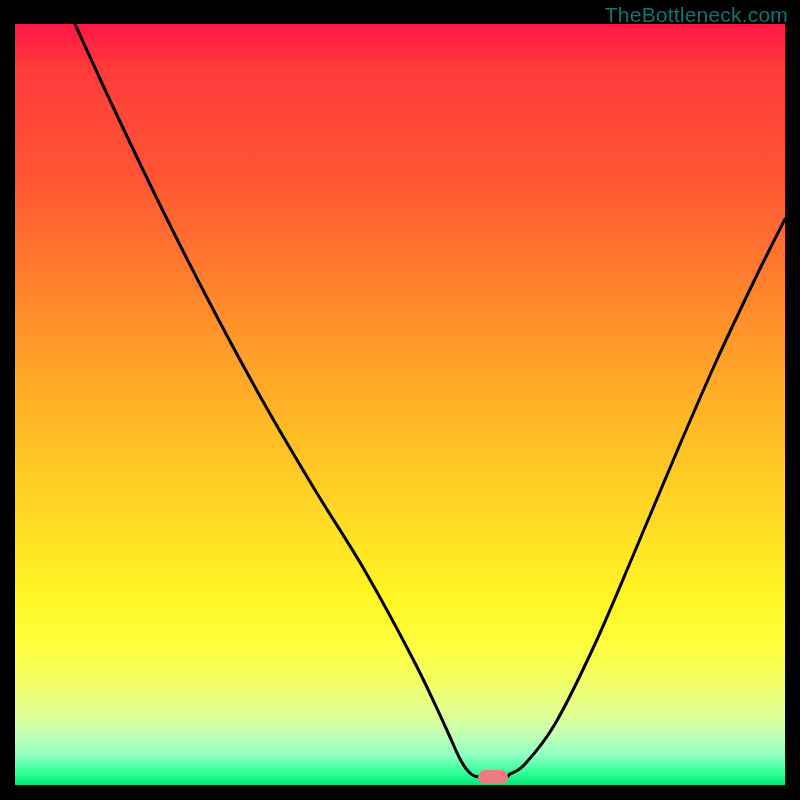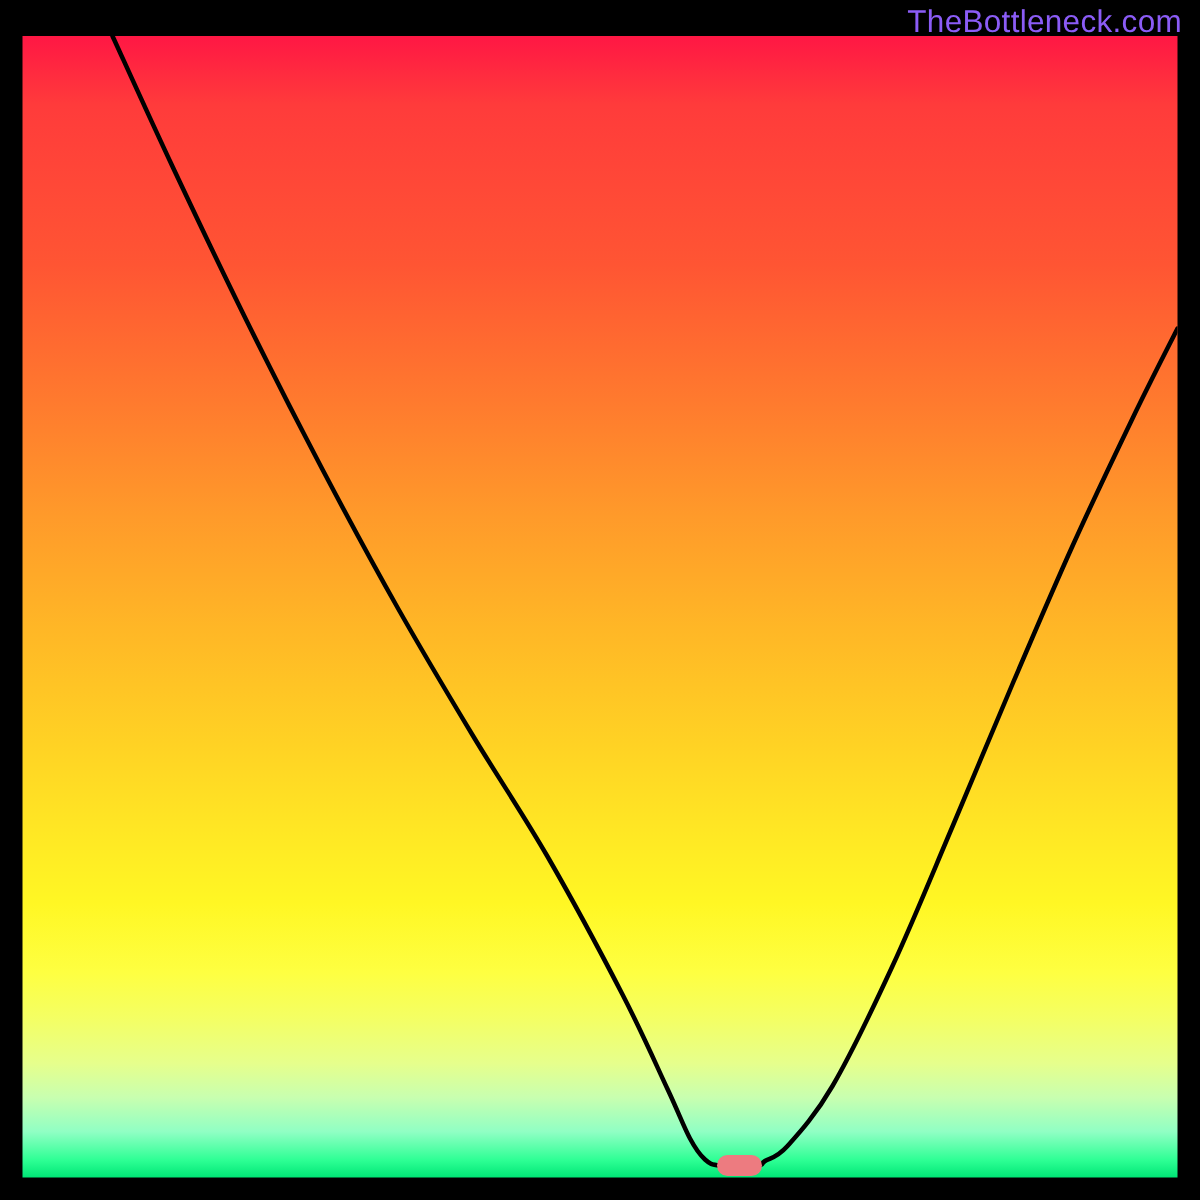--- a/index.html
+++ b/index.html
@@ -43,21 +43,21 @@
       #2dff94 98.5%,
       #00e676 100%
     );
   }
   .watermark {
     position: absolute;
     top: 3px;
     right: 12px;
     font-family: Arial, Helvetica, sans-serif;
     font-size: 21px;
-    color: #8b5cf6;
+    color: #0f766e;
     letter-spacing: 0.2px;
     font-weight: 500;
   }
   svg.curve {
     position: absolute;
     left: 0;
     top: 0;
     width: 770px;
     height: 761px;
   }

